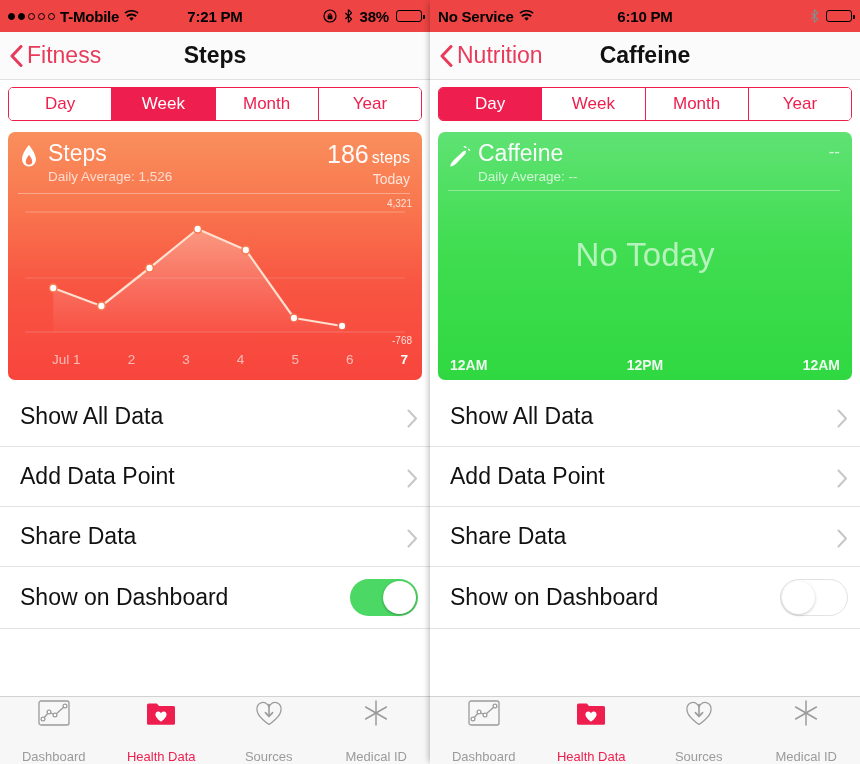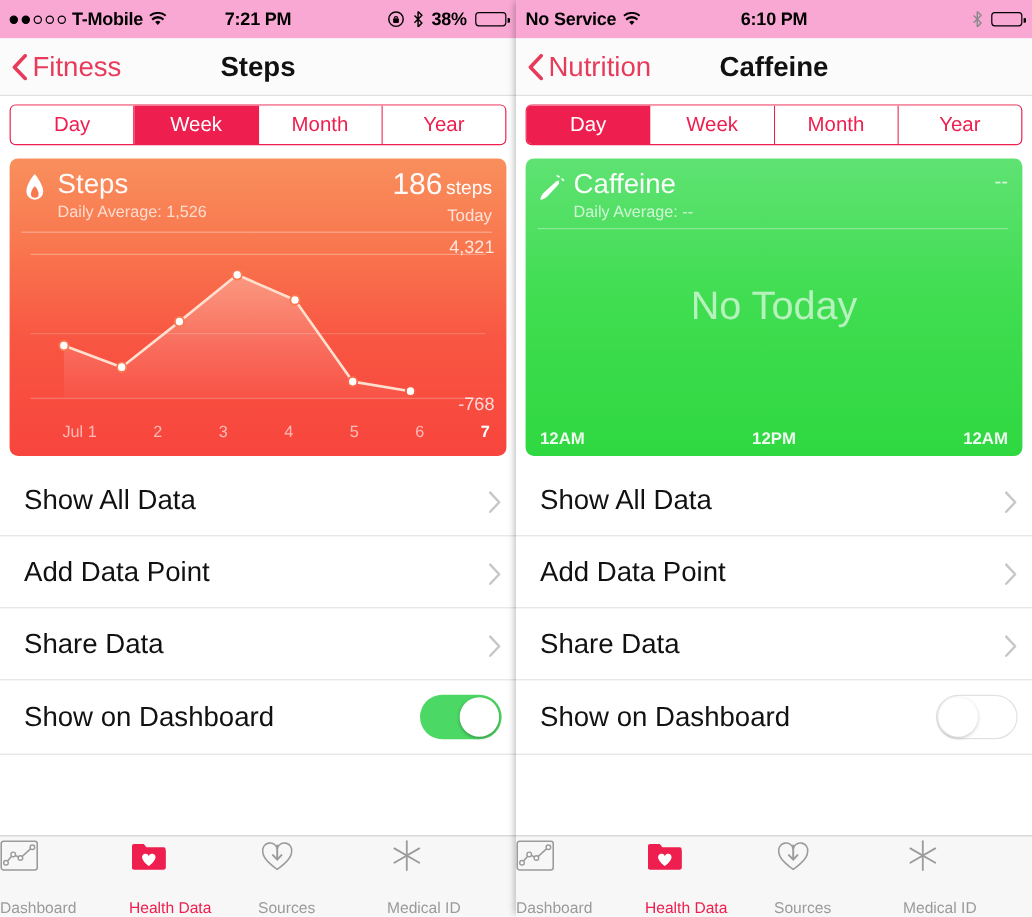--- a/index.html
+++ b/index.html
@@ -17,21 +17,21 @@
     display: flex; flex-direction: column;
   }
   .pane.right { box-shadow: -3px 0 6px -2px rgba(0,0,0,0.28); z-index: 2; }
 
   
   .statusbar {
     height: 32px; flex: 0 0 32px;
     display: flex; align-items: center;
     padding: 0 8px;
     font-size: 15px; font-weight: bold; color: #000;
-    background: #f9a8d4;
+    background: #ef4444;
     letter-spacing: -0.2px;
   }
   .sb-left { display: flex; align-items: center; gap: 5px; flex: 1 1 0; }
   .sb-center { flex: 0 0 auto; display: flex; justify-content: center; }
   .sb-right { display: flex; align-items: center; justify-content: flex-end; gap: 7px; flex: 1 1 0; }
   .dots { display: flex; gap: 3px; align-items: center; }
   .dot { width: 7px; height: 7px; border-radius: 50%; border: 1px solid #000; }
   .dot.filled { background: #000; }
   .carrier { font-size: 15px; font-weight: bold; }
   .wifi { width: 15px; height: 12px; position: relative; }
@@ -102,21 +102,21 @@
   .ch-value { font-size: 25px; line-height: 1; color: rgba(255,255,255,0.97); }
   .ch-value .unit { font-size: 16px; margin-left: 3px; }
   .ch-when { font-size: 14px; color: rgba(255,255,255,0.78); margin-top: 4px; }
   .ch-dash { font-size: 17px; color: rgba(255,255,255,0.75); }
 
   .card-rule { height: 1px; background: rgba(255,255,255,0.35); margin: 6px 12px 0 10px; }
 
   .plot { position: relative; height: 152px; margin-top: 2px; }
   .plot svg { display: block; width: 100%; height: 100%; }
   .ylab {
-    position: absolute; right: 10px; font-size: 15px;
+    position: absolute; right: 10px; font-size: 10px;
     color: rgba(255,255,255,0.8);
   }
   .ylab.top { top: 2px; }
   .ylab.bottom { bottom: 2px; }
 
   .xaxis {
     display: flex; padding: 4px 14px 0 18px; font-size: 13.5px;
     color: rgba(255,255,255,0.62);
   }
   .xaxis span { flex: 1 1 0; text-align: right; }
@@ -161,21 +161,21 @@
 
   .filler { flex: 1 1 auto; background: #fff; border-top: 1px solid #e3e3e3; }
 
   
   .tabbar {
     flex: 0 0 68px; display: flex;
     background: #f7f7f7; border-top: 1px solid #d2d2d2;
   }
   .tab {
     flex: 1 1 0; display: flex; flex-direction: column;
-    justify-content: center; gap: 20px;
+    align-items: center; justify-content: center; gap: 20px;
     color: #9b9b9b; font-size: 13px;
   }
   .tab.active { color: #ee1f4e; }
   .tab .ticon { height: 32px; display: flex; align-items: center; }
   .tab .ticon svg { display: block; }
 </style>
 </head>
 <body>
 
 <div class="screens">

